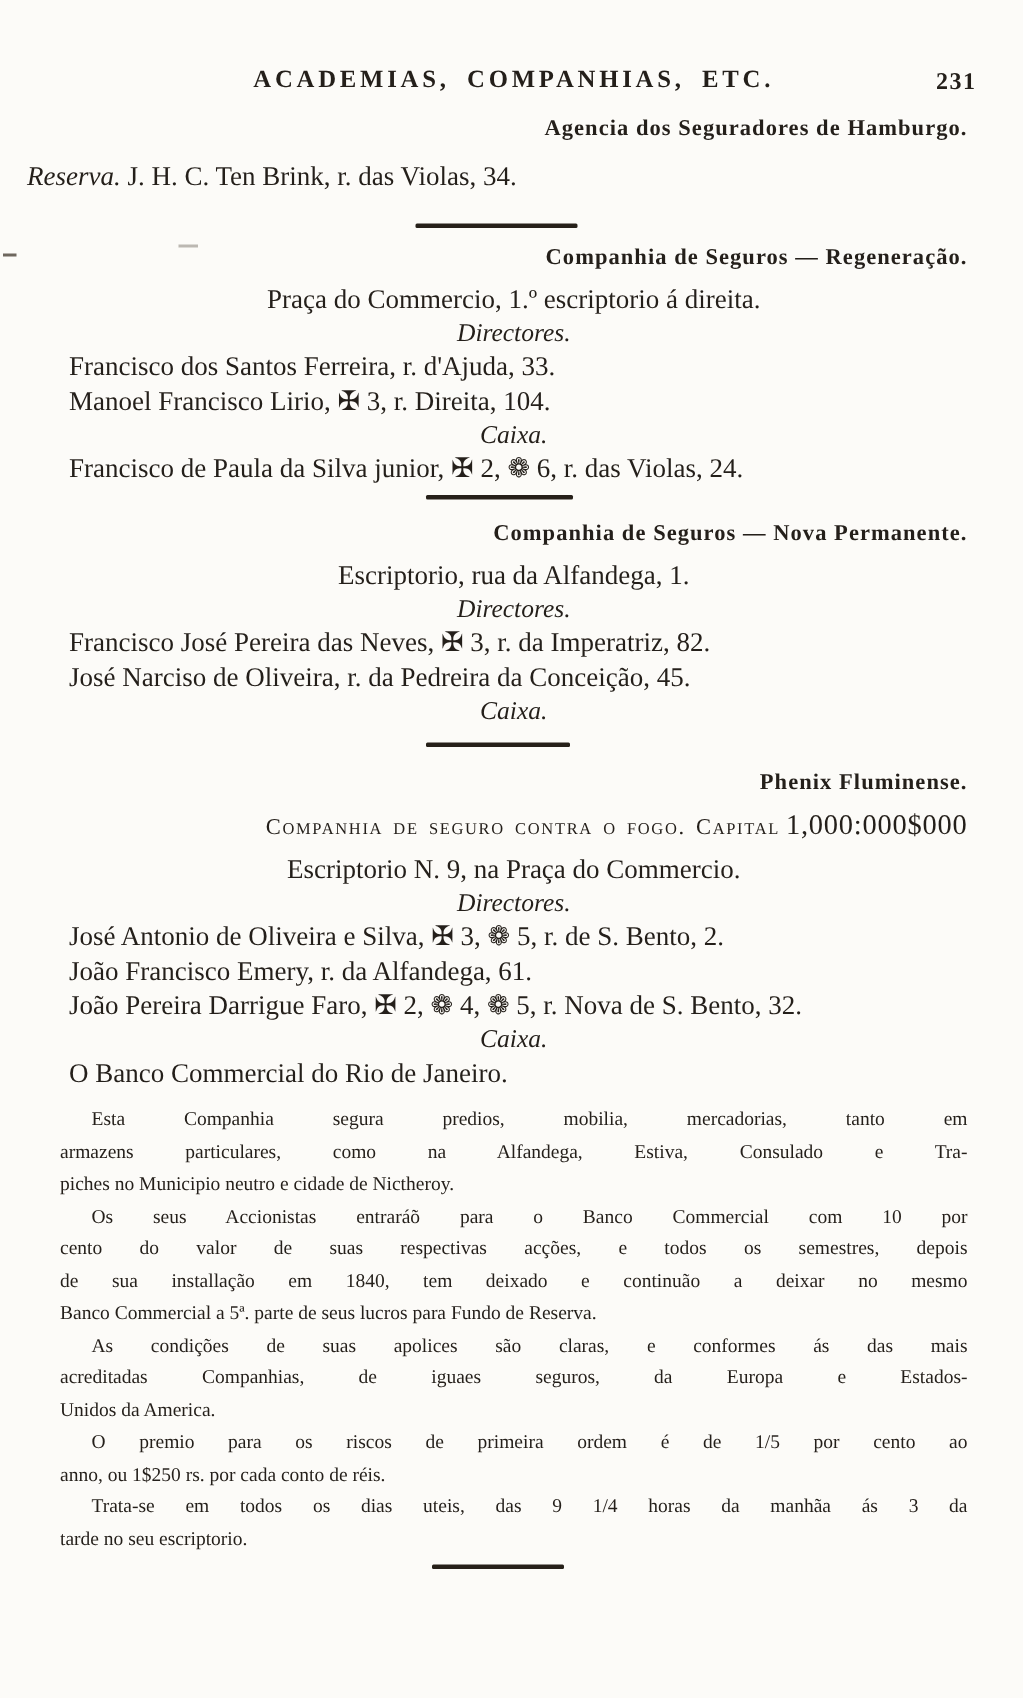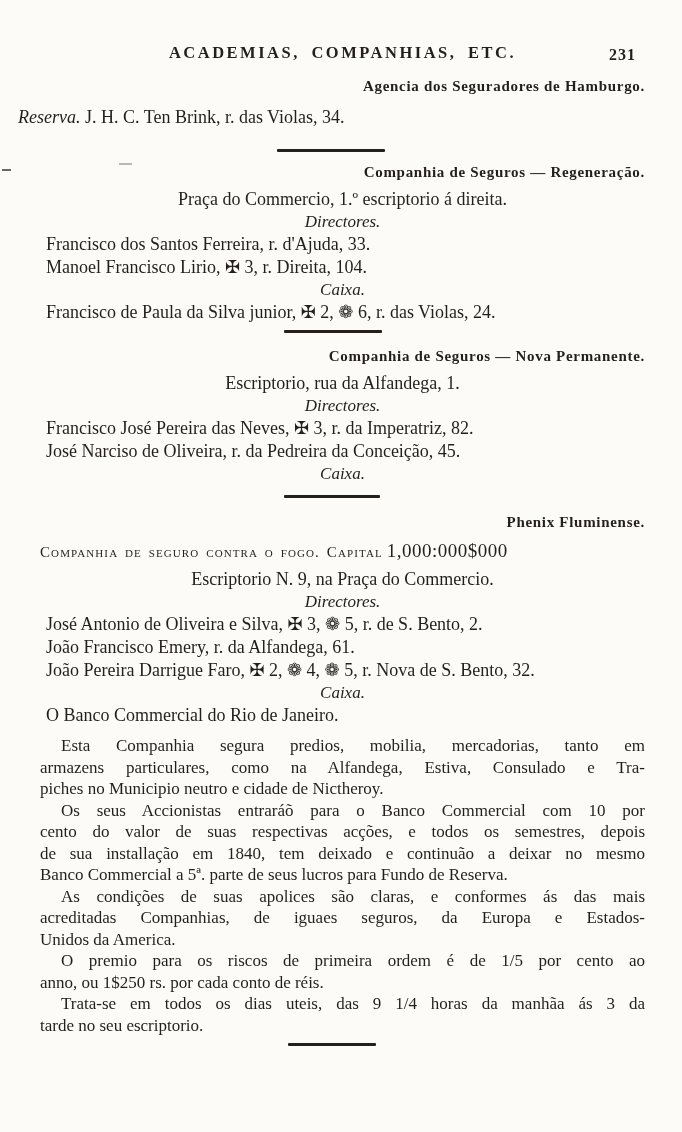--- a/index.html
+++ b/index.html
@@ -21,21 +21,21 @@
     text-align: center;
     font-weight: bold;
     font-size: 16.5px;
     letter-spacing: 2.5px;
     word-spacing: 5px;
     line-height: 18px;
   }
   .pageno {
     position: absolute;
     top: 46px;
-    right: 46px;
+    right: 31px;
     font-weight: bold;
     font-size: 16px;
     letter-spacing: 1px;
     margin-left: 15px;
   }
 
   
   .b-head {
     font-weight: bold;
     text-align: right;
@@ -70,33 +70,33 @@
   .agente { margin-top: 11px; margin-left: -22px; }
 
   
   .rule { height: 3px; background: #262019; border-radius: 1px; }
   .rule1 { width: 108px; margin: 21px 0 0 237px; }
   .rule2 { width: 98px;  margin: 7px  0 0 244px; }
   .rule3 { width: 96px;  margin: 11px 0 0 244px; }
   .rule4 { width: 88px;  margin: 7px  0 0 248px; }
 
   
-  .caps-line { text-align: left; margin-top: 9px; line-height: 22px; white-space: nowrap; }
+  .caps-line { text-align: right; margin-top: 9px; line-height: 22px; white-space: nowrap; }
   .caps {
     font-variant: small-caps;
     font-size: 15px;
     letter-spacing: 1.1px;
     word-spacing: 2px;
   }
   .amount { font-size: 19px; letter-spacing: 0.5px; margin-left: 4px; }
 
   
   .paras { margin-top: 9px; }
   .pl {
-    font-size: 17px;
+    font-size: 13px;
     line-height: 21.5px;
     text-align: justify;
     text-align-last: justify;
   }
   .pl.first { text-indent: 21px; }
   .pl.last  { text-align-last: left; }
 
   
   .artifact { position: absolute; background: #6e675e; }
   .a1 { left: 2px;   top: 169px; width: 9px;  height: 2px; }

